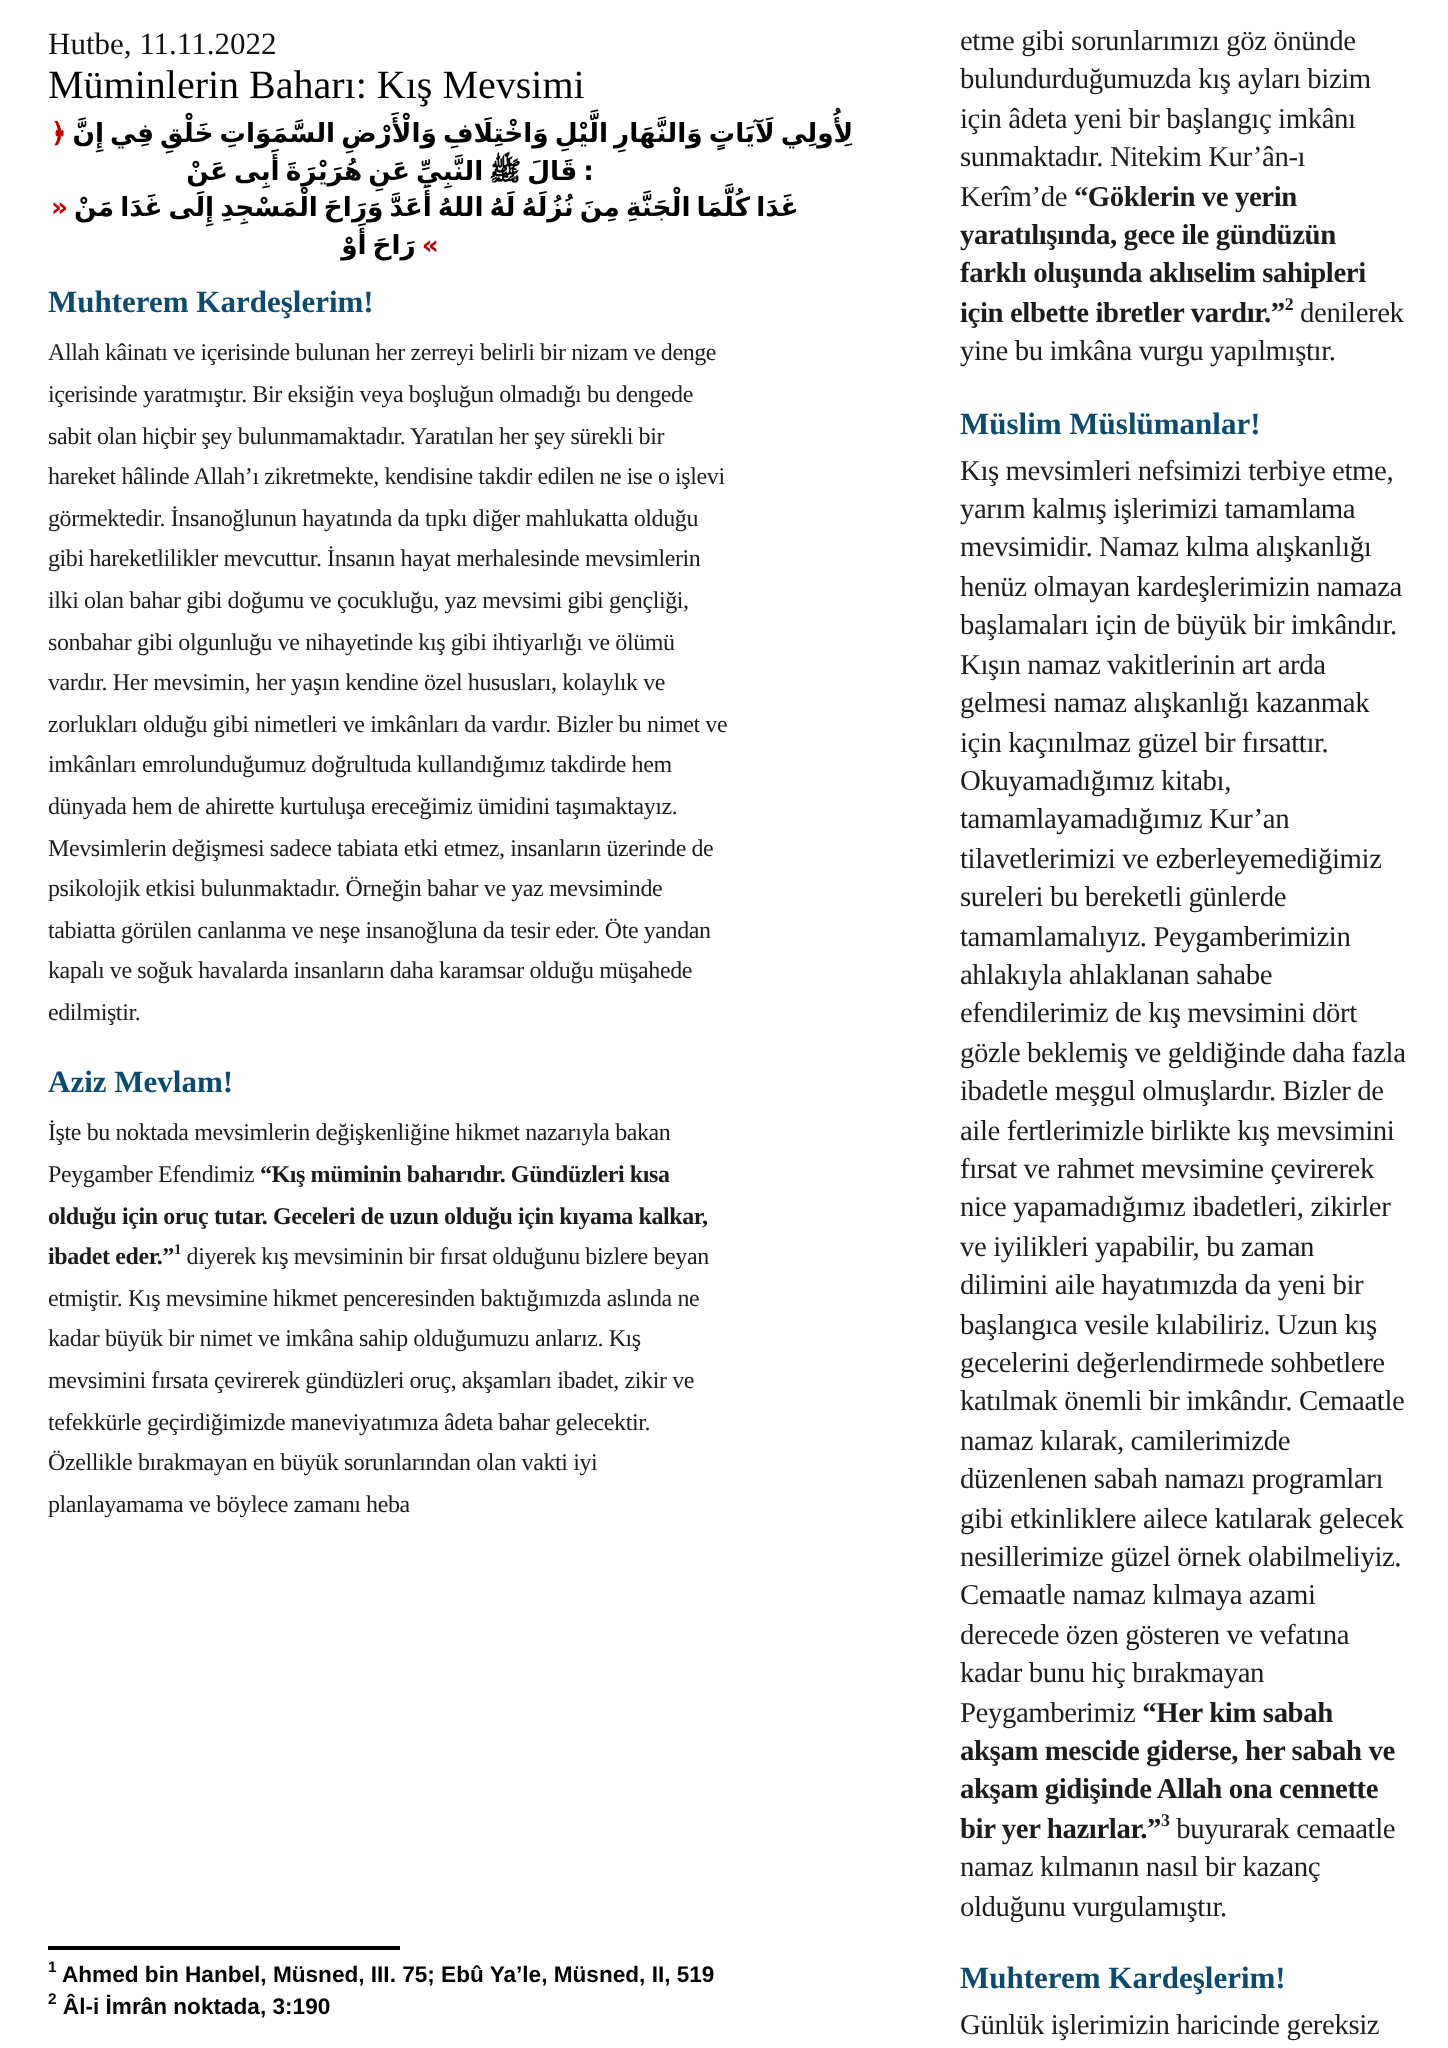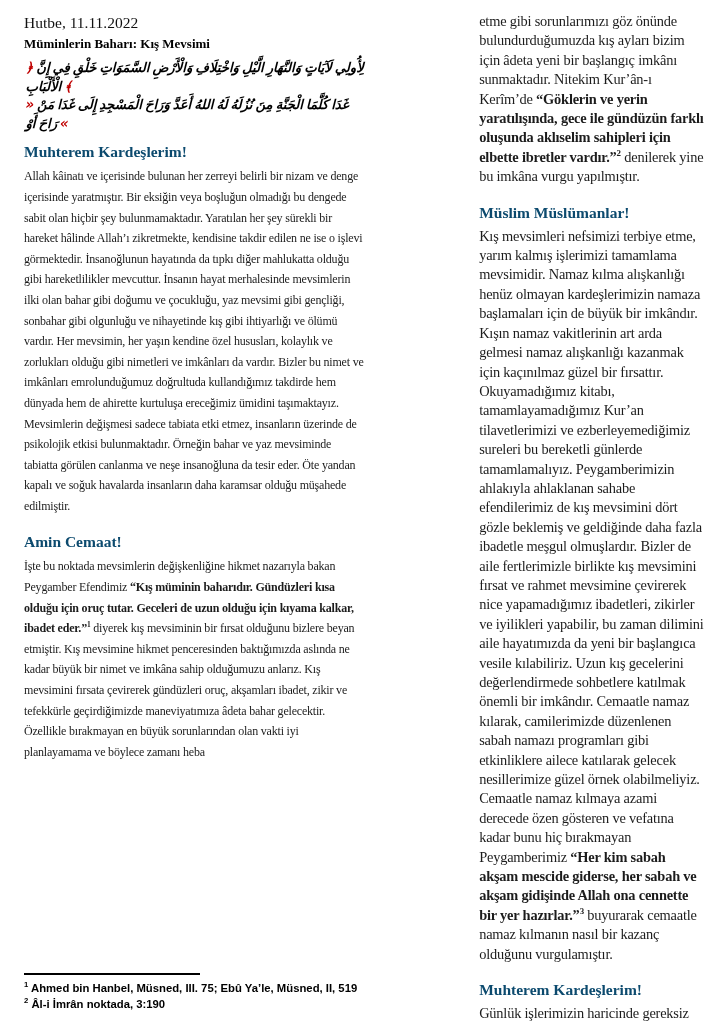--- a/index.html
+++ b/index.html
@@ -6,25 +6,25 @@
   body{width:724px;height:1024px;overflow:hidden;
        font-family:"Liberation Serif", serif;color:#1c1c1c;}
   .page{box-sizing:border-box;width:724px;height:1024px;
         padding:12px 20px 12px 24px;display:flex;gap:46px;}
   .col{display:flex;flex-direction:column;}
   .col-left{width:342px;}
   .col-gutter{width:22px;flex:none;}
   .col-right{width:316px;}
 
   .date-line{font-size:15.5px;line-height:21px;color:#111;}
-  .doc-title{font-size:13px;line-height:21px;font-weight:700;color:#000;}
+  .doc-title{font-size:20px;line-height:21px;font-weight:400;color:#000;}
 
-  .arabic-block{direction:ltr;text-align:left;margin:5px 0 2px 0;
+  .arabic-block{direction:ltr;text-align:center;margin:5px 0 2px 0;
         font-family:"DejaVu Sans", sans-serif;font-weight:700;
-        font-size:13.2px;line-height:18.6px;color:#000;font-style:italic;}
+        font-size:13.2px;line-height:18.6px;color:#000;}
   .ar-line{white-space:nowrap;}
   .ar-tok{display:inline-block;margin:0 1.5px;unicode-bidi:isolate;}
   .ar-tok.red{color:#c00000;}
 
   .sec-heading{font-size:15.5px;line-height:20px;font-weight:700;
         color:#0c4a6e;margin:16px 0 4px 0;}
   .blocks > .sec-heading:first-child{margin-top:7px;}
   .body-para{margin:0;font-size:12px;line-height:20.6px;
         letter-spacing:-0.2px;text-align:left;}
   .col-right .body-para{font-size:14.4px;line-height:19.4px;}
@@ -42,28 +42,28 @@
 </head>
 <body>
 
 <div class="page">
 
   <div class="col col-left">
     <div class="date-line">Hutbe, 11.11.2022</div>
     <div class="doc-title">Müminlerin Baharı: Kış Mevsimi</div>
     <div class="arabic-block">
         <div class="ar-line"><span class="ar-tok red" dir="rtl">﴿</span><span class="ar-tok" dir="rtl">إِنَّ</span><span class="ar-tok" dir="rtl">فِي</span><span class="ar-tok" dir="rtl">خَلْقِ</span><span class="ar-tok" dir="rtl">السَّمَوَاتِ</span><span class="ar-tok" dir="rtl">وَالْأَرْضِ</span><span class="ar-tok" dir="rtl">وَاخْتِلَافِ</span><span class="ar-tok" dir="rtl">الَّيْلِ</span><span class="ar-tok" dir="rtl">وَالنَّهَارِ</span><span class="ar-tok" dir="rtl">لَآيَاتٍ</span><span class="ar-tok" dir="rtl">لِأُولِي</span></div>
-        <div class="ar-line"><span class="ar-tok" dir="rtl">الْأَلْبَابِ</span><span class="ar-tok red" dir="rtl">﴾</span></div>
+        <div class="ar-line"><span class="ar-tok" dir="rtl">عَنْ</span><span class="ar-tok" dir="rtl">أَبِى</span><span class="ar-tok" dir="rtl">هُرَيْرَةَ</span><span class="ar-tok" dir="rtl">عَنِ</span><span class="ar-tok" dir="rtl">النَّبِيِّ</span><span class="ar-tok" dir="rtl">ﷺ</span><span class="ar-tok" dir="rtl">قَالَ</span><span class="ar-tok" dir="rtl">:</span></div>
         <div class="ar-line"><span class="ar-tok red" dir="rtl">«</span><span class="ar-tok" dir="rtl">مَنْ</span><span class="ar-tok" dir="rtl">غَدَا</span><span class="ar-tok" dir="rtl">إِلَى</span><span class="ar-tok" dir="rtl">الْمَسْجِدِ</span><span class="ar-tok" dir="rtl">وَرَاحَ</span><span class="ar-tok" dir="rtl">أَعَدَّ</span><span class="ar-tok" dir="rtl">اللهُ</span><span class="ar-tok" dir="rtl">لَهُ</span><span class="ar-tok" dir="rtl">نُزُلَهُ</span><span class="ar-tok" dir="rtl">مِنَ</span><span class="ar-tok" dir="rtl">الْجَنَّةِ</span><span class="ar-tok" dir="rtl">كُلَّمَا</span><span class="ar-tok" dir="rtl">غَدَا</span></div>
         <div class="ar-line"><span class="ar-tok" dir="rtl">أَوْ</span><span class="ar-tok" dir="rtl">رَاحَ</span><span class="ar-tok red" dir="rtl">»</span></div>
       </div>
     <div class="blocks">
         <div class="sec-heading">Muhterem Kardeşlerim!</div>
         <p class="body-para"><span>Allah kâinatı ve içerisinde bulunan her zerreyi belirli bir nizam ve denge içerisinde yaratmıştır. Bir eksiğin veya boşluğun olmadığı bu dengede sabit olan hiçbir şey bulunmamaktadır. Yaratılan her şey sürekli bir hareket hâlinde Allah’ı zikretmekte, kendisine takdir edilen ne ise o işlevi görmektedir. İnsanoğlunun hayatında da tıpkı diğer mahlukatta olduğu gibi hareketlilikler mevcuttur. İnsanın hayat merhalesinde mevsimlerin ilki olan bahar gibi doğumu ve çocukluğu, yaz mevsimi gibi gençliği, sonbahar gibi olgunluğu ve nihayetinde kış gibi ihtiyarlığı ve ölümü vardır. Her mevsimin, her yaşın kendine özel hususları, kolaylık ve zorlukları olduğu gibi nimetleri ve imkânları da vardır. Bizler bu nimet ve imkânları emrolunduğumuz doğrultuda kullandığımız takdirde hem dünyada hem de ahirette kurtuluşa ereceğimiz ümidini taşımaktayız. Mevsimlerin değişmesi sadece tabiata etki etmez, insanların üzerinde de psikolojik etkisi bulunmaktadır. Örneğin bahar ve yaz mevsiminde tabiatta görülen canlanma ve neşe insanoğluna da tesir eder. Öte yandan kapalı ve soğuk havalarda insanların daha karamsar olduğu müşahede edilmiştir.</span></p>
-        <div class="sec-heading">Amin Cemaat!</div>
+        <div class="sec-heading">Aziz Mevlam!</div>
         <p class="body-para"><span>İşte bu noktada mevsimlerin değişkenliğine hikmet nazarıyla bakan Peygamber Efendimiz </span><span class="b">“Kış müminin baharıdır. Gündüzleri kısa olduğu için oruç tutar. Geceleri de uzun olduğu için kıyama kalkar, ibadet eder.”</span><sup>1</sup><span> diyerek kış mevsiminin bir fırsat olduğunu bizlere beyan etmiştir. Kış mevsimine hikmet penceresinden baktığımızda aslında ne kadar büyük bir nimet ve imkâna sahip olduğumuzu anlarız. Kış mevsimini fırsata çevirerek gündüzleri oruç, akşamları ibadet, zikir ve tefekkürle geçirdiğimizde maneviyatımıza âdeta bahar gelecektir.</span></p>
         <p class="body-para"><span>Özellikle bırakmayan en büyük sorunlarından olan vakti iyi planlayamama ve böylece zamanı heba</span></p>
       </div>
     <div class="fn-area fn-area-left">
       <div class="fn-rule"></div>
       <div class="fn-list">
           <div class="fn-line"><sup>1</sup><span> Ahmed bin Hanbel, Müsned, III. 75; Ebû Ya’le, Müsned, II, 519</span></div>
           <div class="fn-line"><sup>2</sup><span> Âl-i İmrân noktada, 3:190</span></div>
         </div>
     </div>

